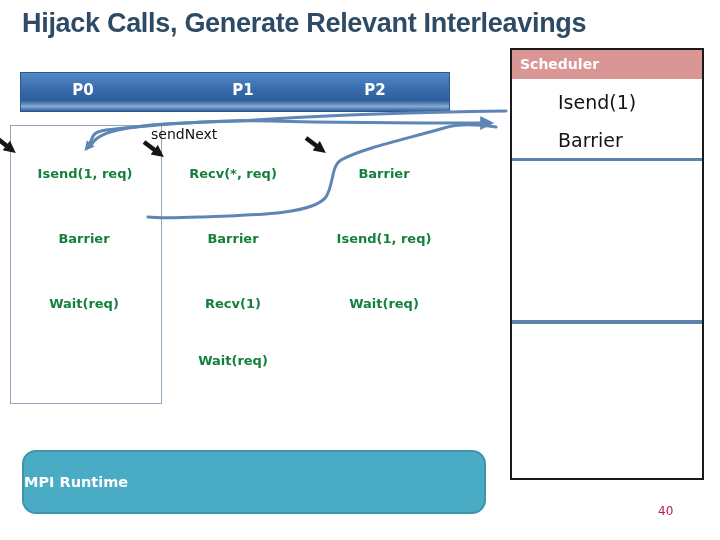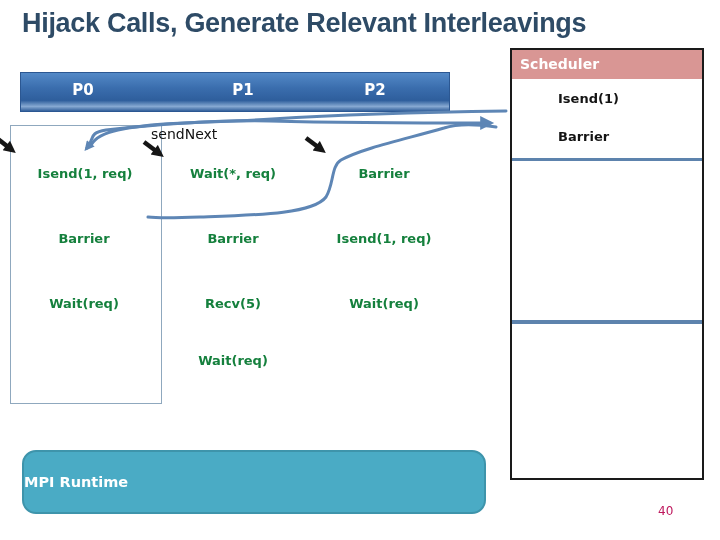--- a/index.html
+++ b/index.html
@@ -19,21 +19,21 @@
   
   .cell{position:absolute;transform:translateX(-50%);white-space:nowrap;
         font-size:13px;font-weight:bold;color:#15803d;z-index:6;}
   .sendnext{position:absolute;left:151px;top:126px;font-size:14px;font-weight:normal;
             color:#111;z-index:6;}
   
   .panel{position:absolute;left:510px;top:48px;width:194px;height:432px;
          border:2px solid #1a1a1a;background:#fff;box-sizing:border-box;z-index:4;padding-left:36px;}
   .panel-header{position:absolute;left:0;top:0;right:0;height:29px;background:#D99694;
                 color:#fff;font-size:14px;font-weight:bold;line-height:29px;padding-left:8px;}
-  .entry{position:absolute;left:46px;font-size:13px;font-weight:bold;color:#141414;white-space:nowrap;}
+  .entry{position:absolute;left:46px;font-size:19px;font-weight:normal;color:#141414;white-space:nowrap;}
   .entry.e1{top:41px;}
   .entry.e2{top:79px;}
   .divider{position:absolute;left:0;right:0;background:#5D83AD;}
   .divider.d1{top:108px;height:3px;}
   .divider.d2{top:270px;height:4px;}
   
   .runtime{position:absolute;left:22px;top:450px;width:464px;height:64px;background:#4AABC5;
            border:2px solid #3E94AB;border-radius:14px;display:flex;align-items:center;
            justify-content:flex-start;box-sizing:border-box;z-index:3;}
   .runtime span{color:#fff;font-size:14.5px;font-weight:bold;}
@@ -52,23 +52,23 @@
     <span class="plabel" style="left:222px">P1</span>
     <span class="plabel" style="left:354px">P2</span>
   </div>
 
   <div class="p0box"></div>
 
   <div class="cell" style="left:85px;top:166px">Isend(1, req)</div>
   <div class="cell" style="left:84px;top:231px">Barrier</div>
   <div class="cell" style="left:84px;top:296px">Wait(req)</div>
 
-  <div class="cell" style="left:233px;top:166px">Wait(*, req)</div>
+  <div class="cell" style="left:233px;top:166px">Recv(*, req)</div>
   <div class="cell" style="left:233px;top:231px">Barrier</div>
-  <div class="cell" style="left:233px;top:296px">Recv(5)</div>
+  <div class="cell" style="left:233px;top:296px">Recv(1)</div>
   <div class="cell" style="left:233px;top:353px">Wait(req)</div>
 
   <div class="cell" style="left:384px;top:166px">Barrier</div>
   <div class="cell" style="left:384px;top:231px">Isend(1, req)</div>
   <div class="cell" style="left:384px;top:296px">Wait(req)</div>
 
   <div class="sendnext">sendNext</div>
 
   <svg class="ink" width="720" height="540">
     <defs>

